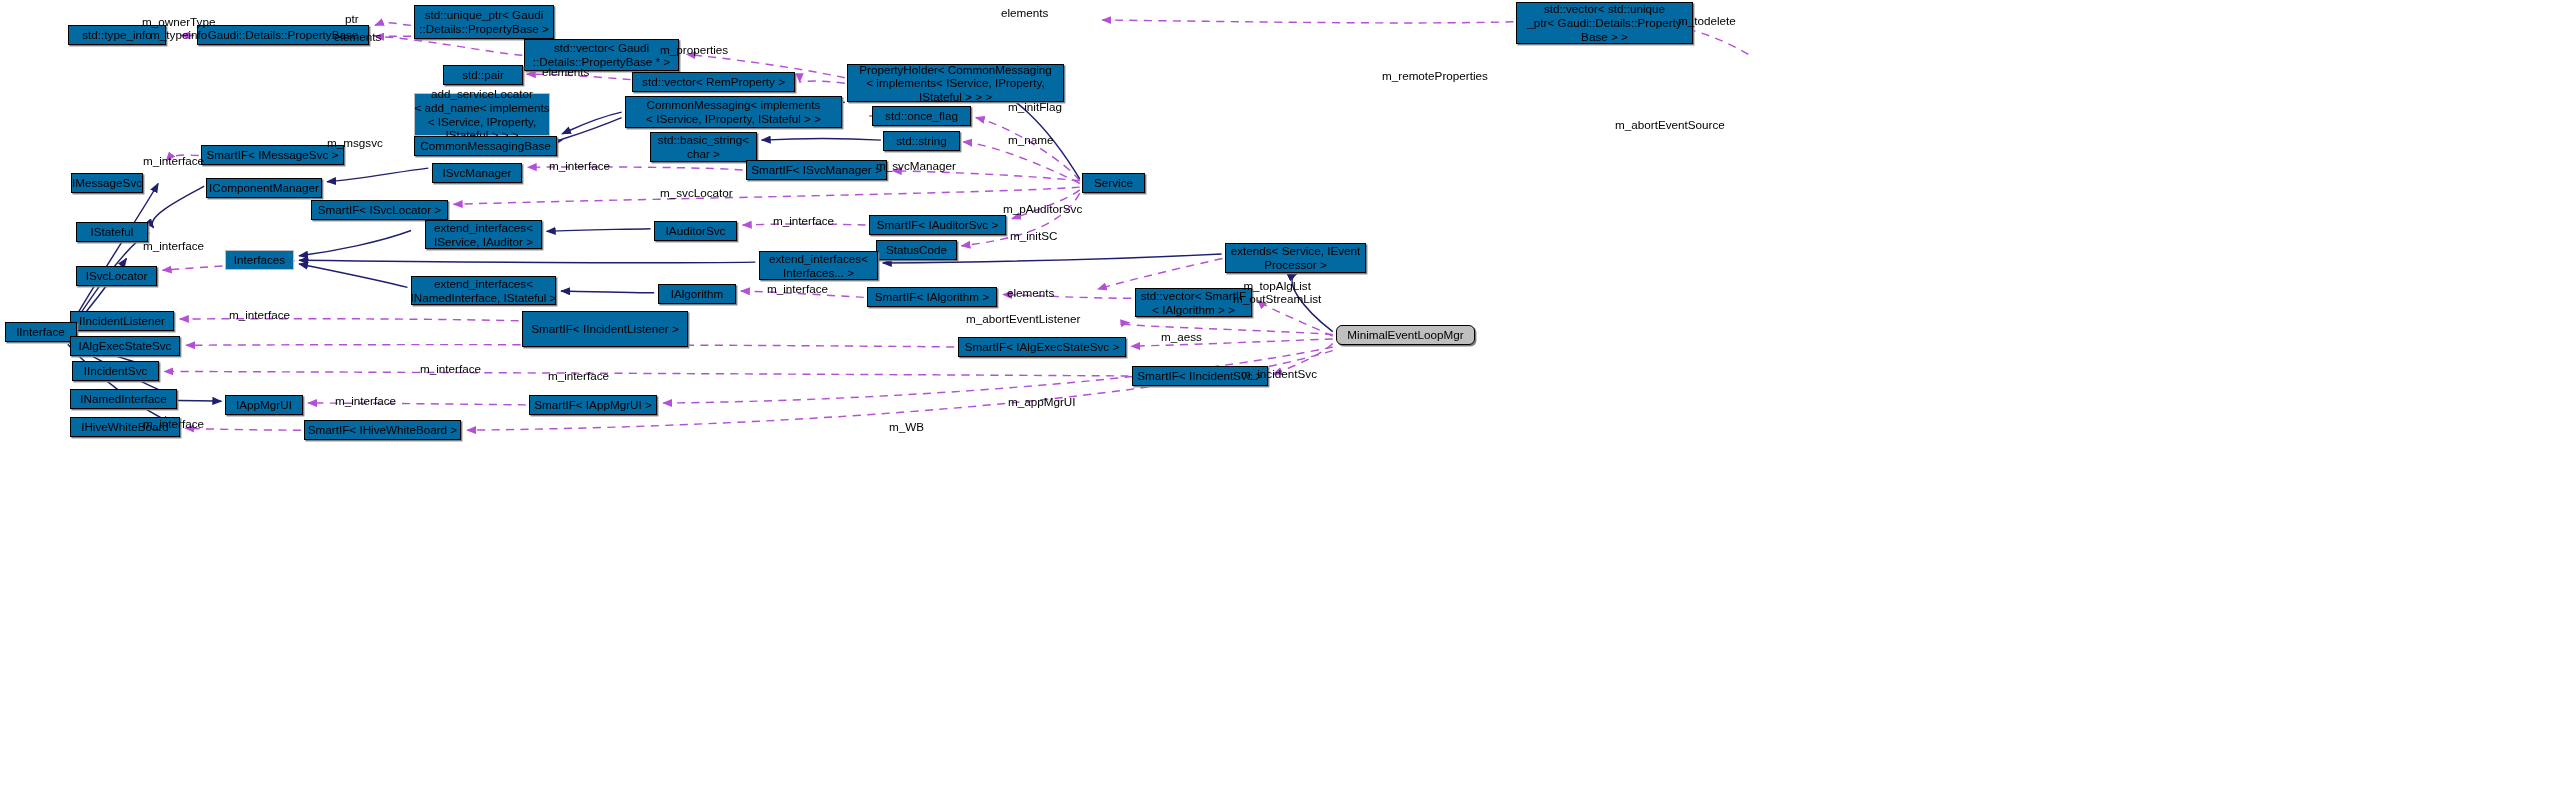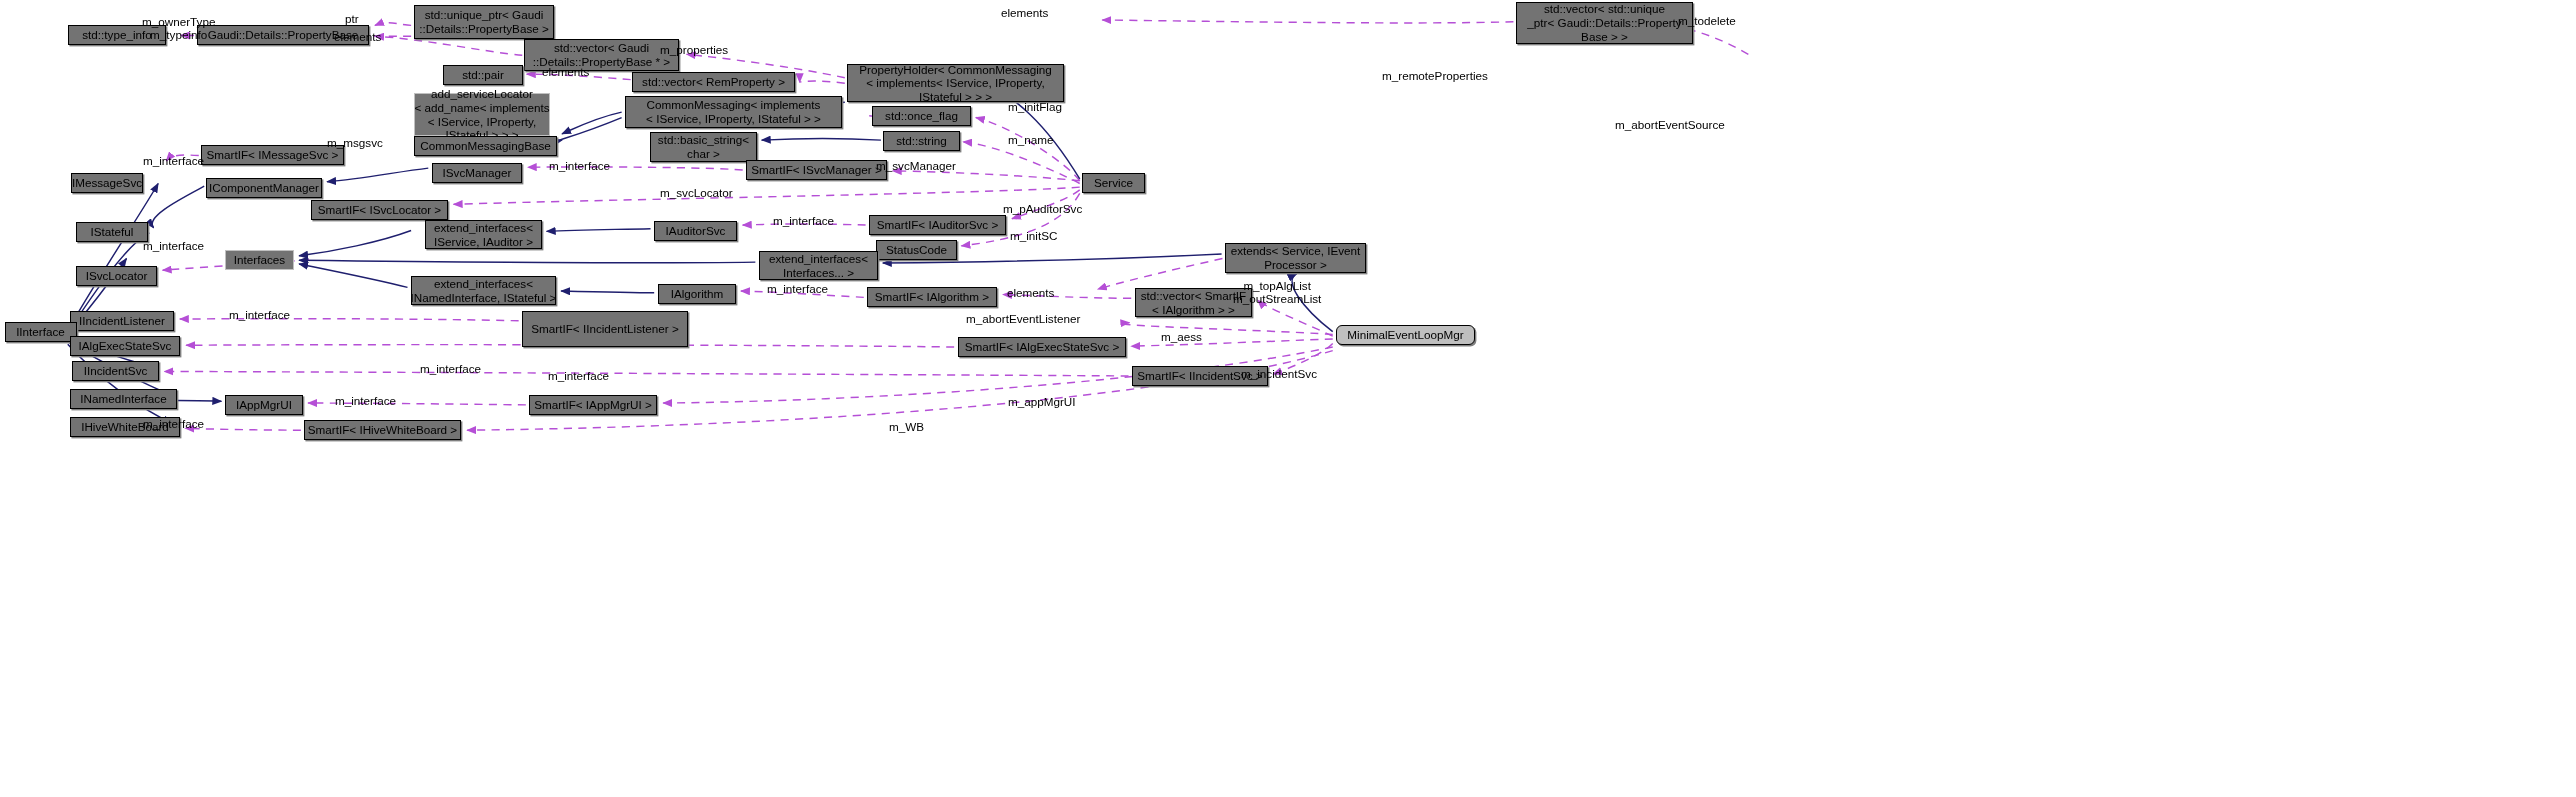--- a/index.html
+++ b/index.html
@@ -9,21 +9,21 @@
     height:798px;
     background:#ffffff;
     font-family:"Liberation Sans","DejaVu Sans",sans-serif;
     overflow:hidden;
   }
   #edges{position:absolute;left:0;top:0;width:2576px;height:798px;}
   .node{
     position:absolute;
     box-sizing:border-box;
     border:0.9px solid #000000;
-    background:#737373;
+    background:#0369a1;
     color:#000000;
     font-size:11.7px;
     line-height:13.6px;
     text-align:center;
     display:flex;
     align-items:center;
     justify-content:center;
     padding:1.8px 4.5px;
     white-space:pre;
     box-shadow:1.4px 1.4px 0 0 #808080;

